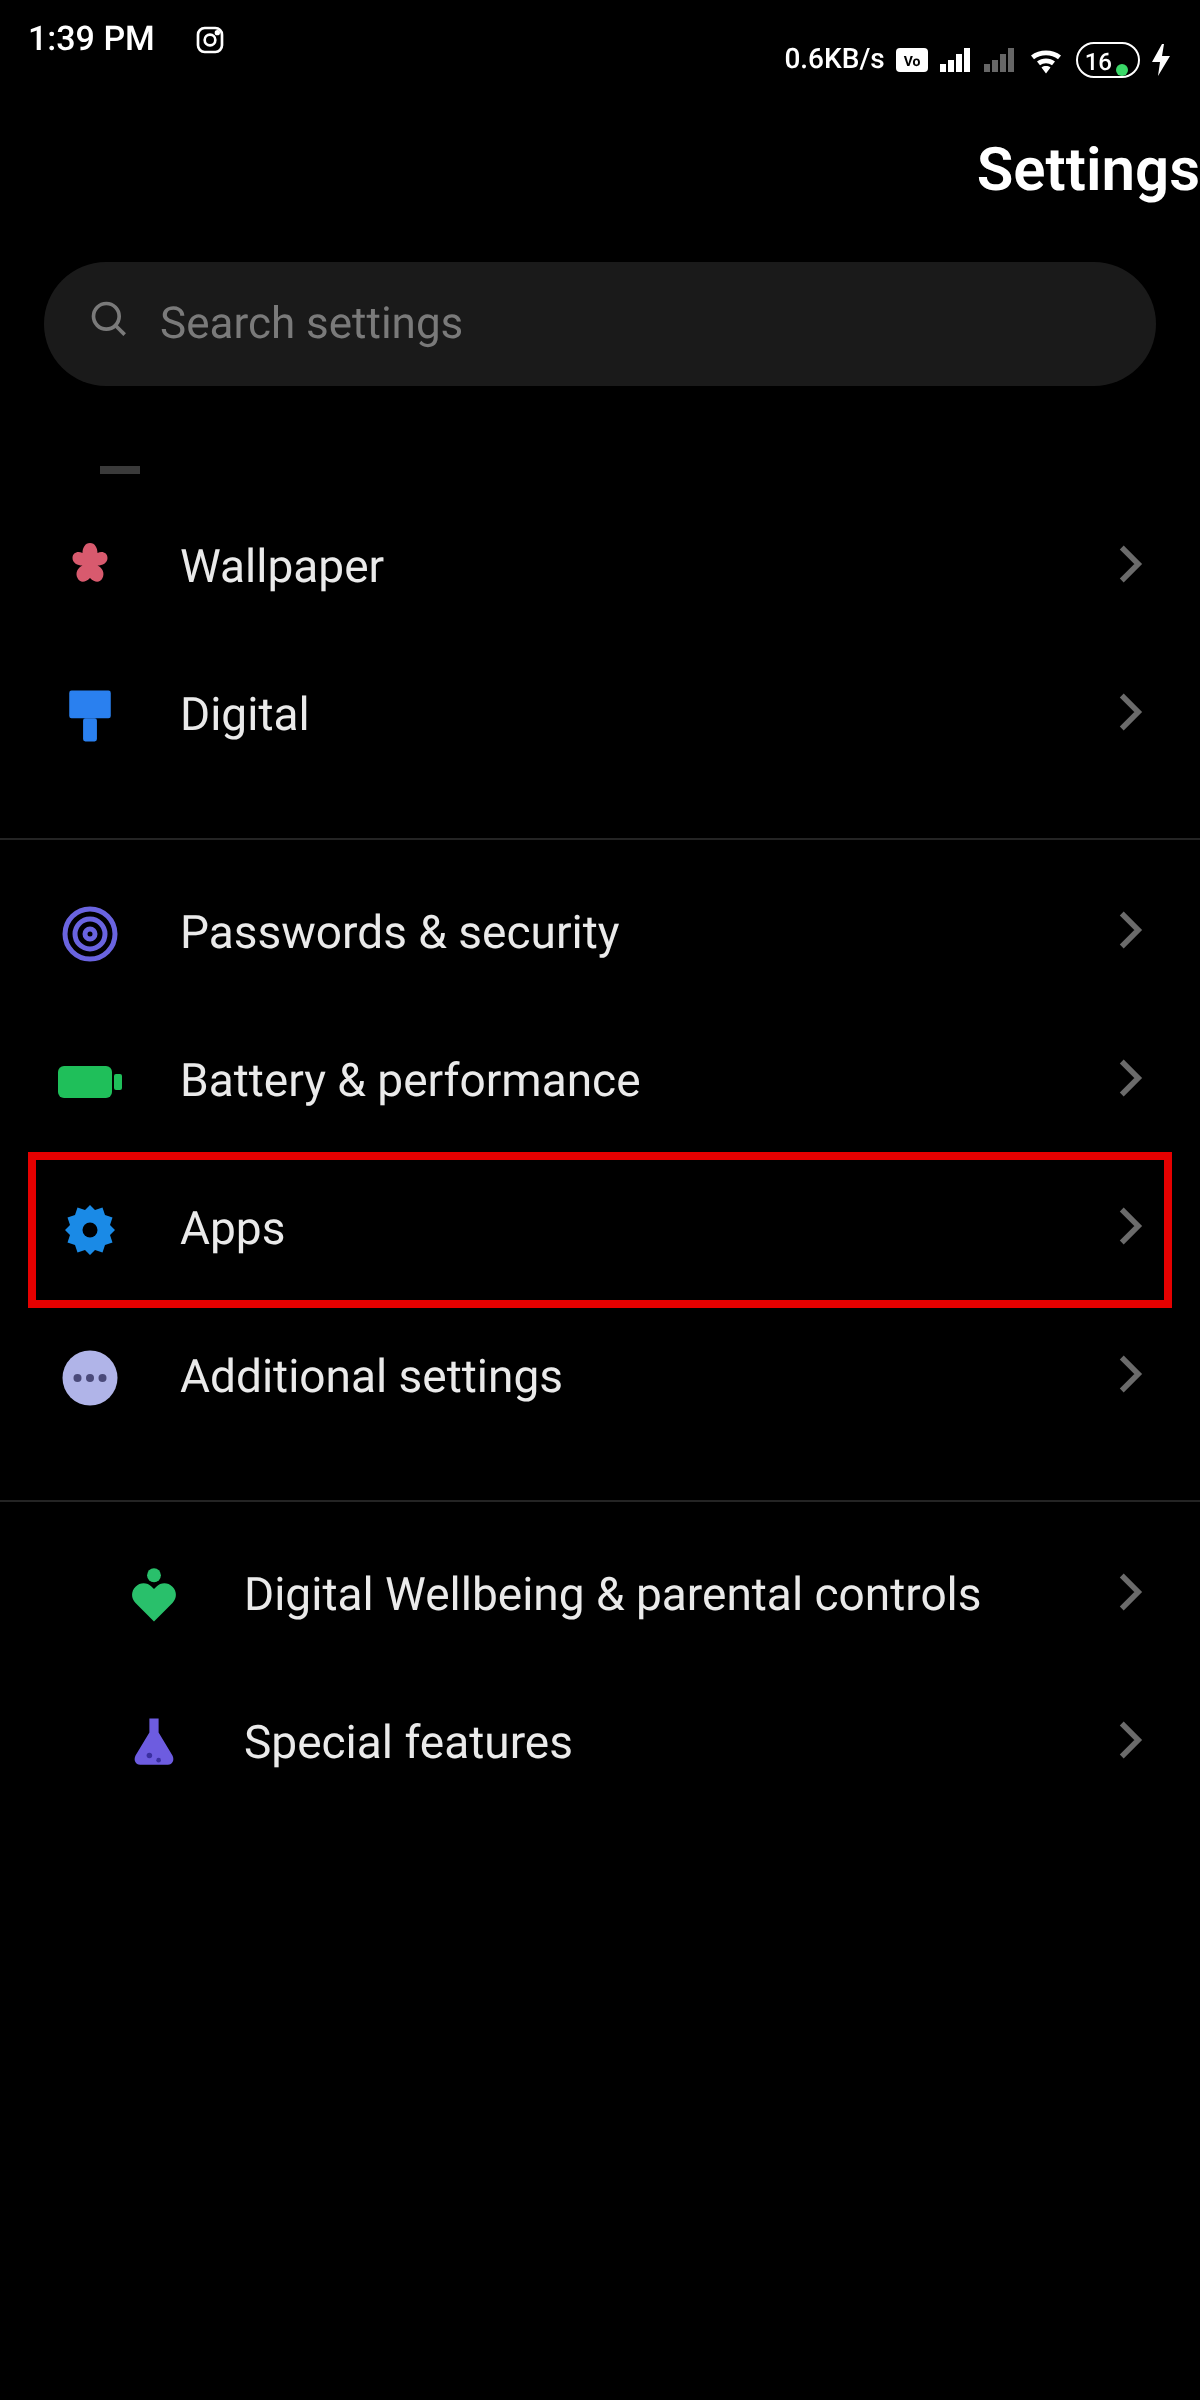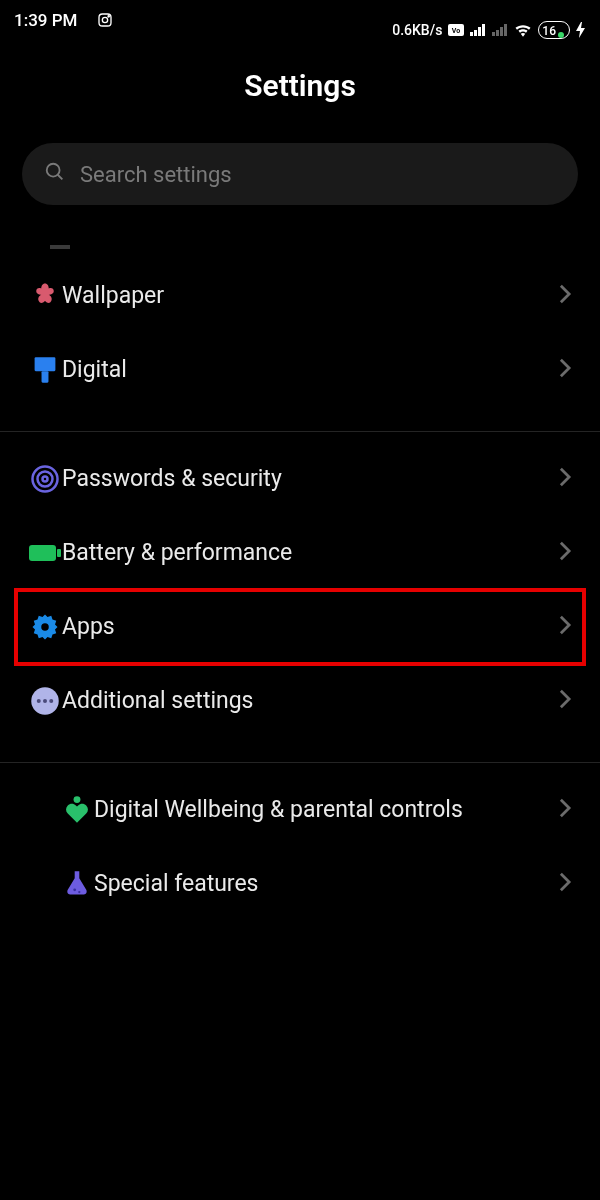--- a/index.html
+++ b/index.html
@@ -23,42 +23,44 @@
   .status-left { display: flex; align-items: center; gap: 20px; }
   .status-right { display: flex; align-items: center; gap: 6px; font-size: 14px; margin-top: 20px; }
   .icon-small { display:inline-flex; }
   .header {
     text-align: center;
     padding: 28px 0 24px;
   }
   .header-title {
     font-size: 30px;
     font-weight: 600;
+    text-align: right;
   }
   .search-bar {
-    margin: 16px 22px 20px;
+    margin: 4px 22px 20px;
     background: #1a1a1a;
     border-radius: 32px;
     height: 62px;
     display: flex;
     align-items: center;
     padding: 0 22px;
     gap: 14px;
   }
   .search-placeholder {
     color: #7a7a7a;
     font-size: 22px;
   }
   .list { padding: 0 0; }
   .section { border-bottom: 1px solid #242424; padding: 10px 0 24px; }
   .section:last-child { border-bottom: none; margin-left: 32px; }
   .row {
     display: flex;
     align-items: center;
     padding: 20px 28px;
+    gap: 28px;
     position: relative;
   }
   .row .icon-slot {
     width: 34px;
     height: 34px;
     display: flex;
     align-items: center;
     justify-content: center;
     flex-shrink: 0;
   }

